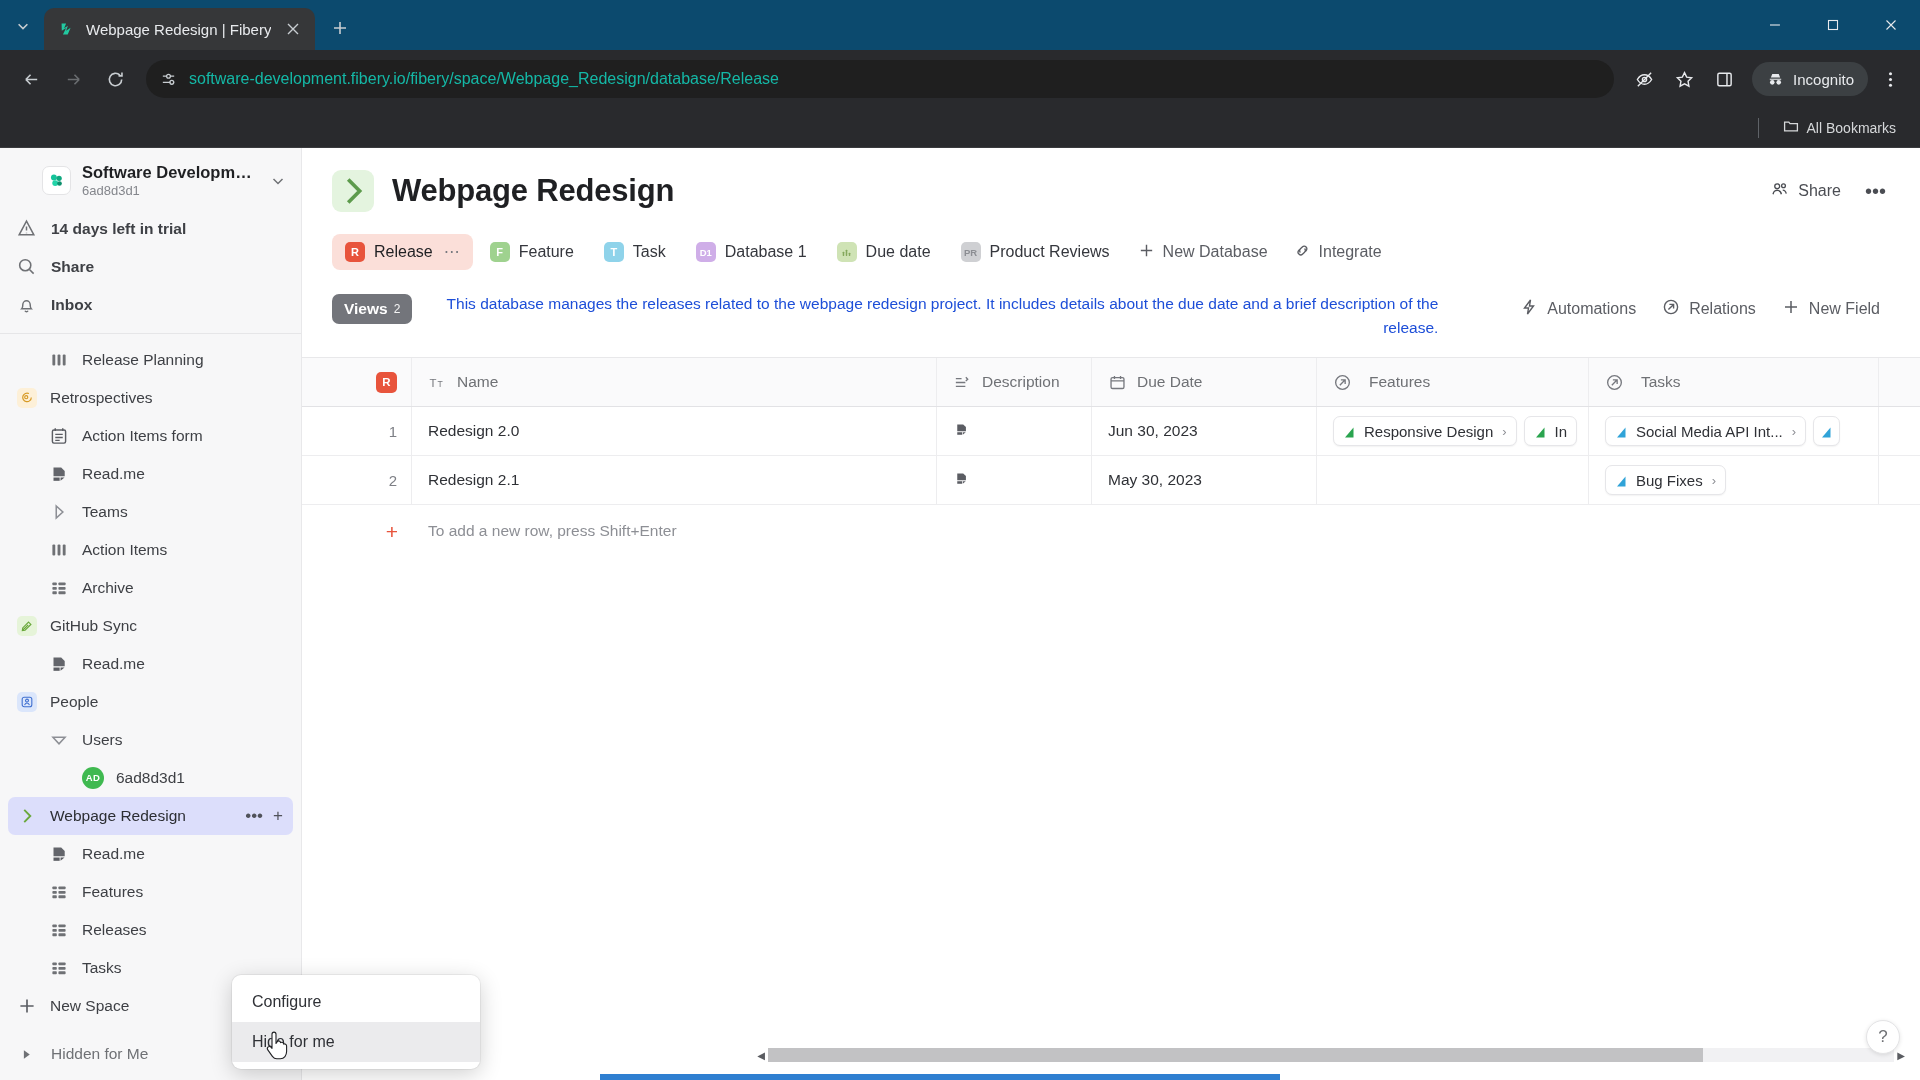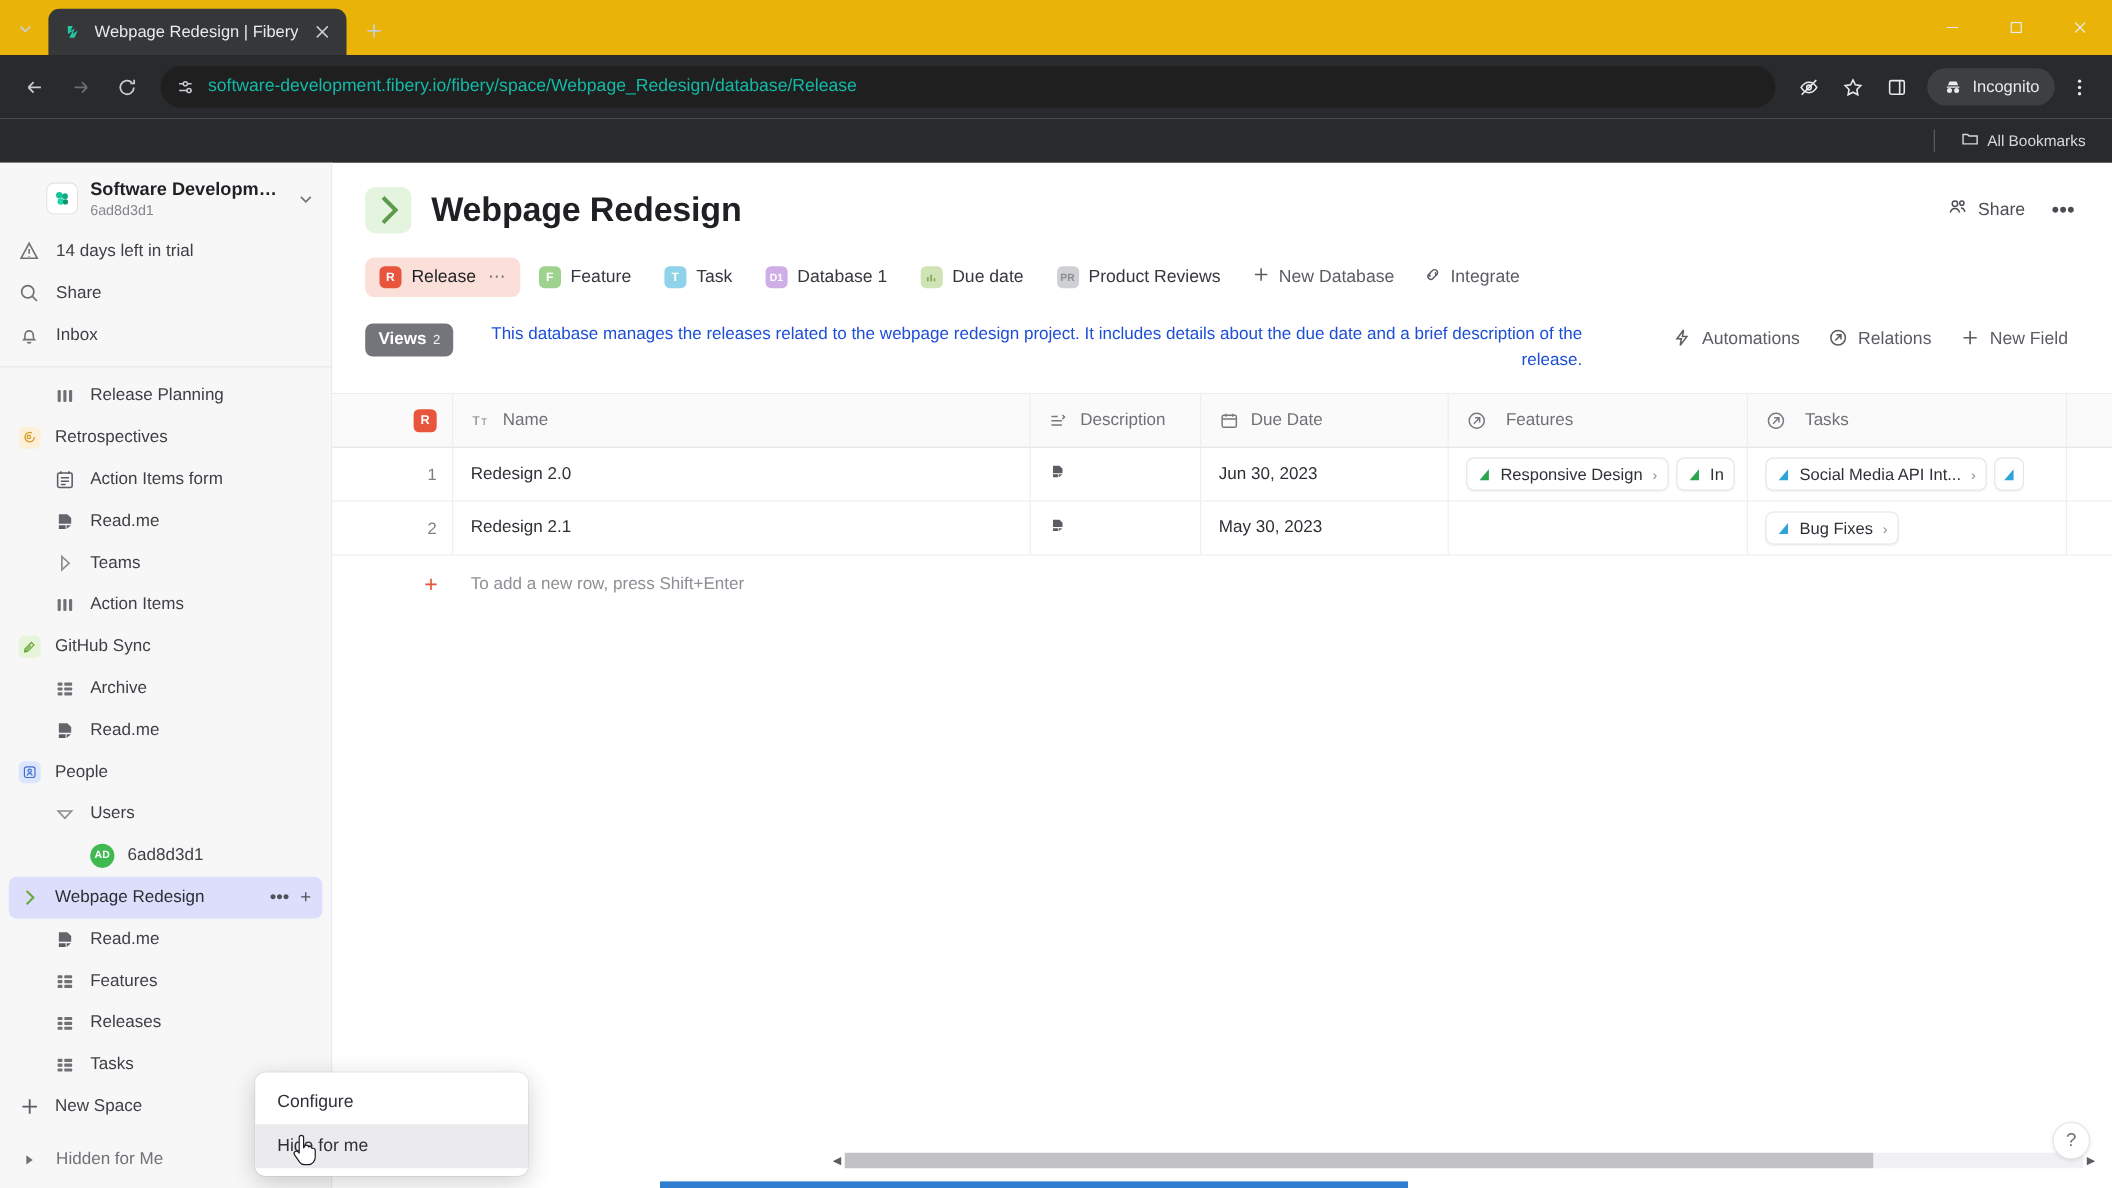--- a/index.html
+++ b/index.html
@@ -7,21 +7,21 @@
     width: 1920px; height: 1080px;
     overflow: hidden;
     font-family: "Liberation Sans", sans-serif;
     background: #ffffff;
   }
 
   
   .browser { width: 1920px; height: 1080px; display: flex; flex-direction: column; }
 
   .tabstrip {
-    height: 50px; background: #eab308;
+    height: 50px; background: #0c4a6e;
     display: flex; align-items: flex-end; padding-left: 6px;
     position: relative; flex: 0 0 50px;
   }
   .tab-list-btn {
     width: 34px; height: 34px; margin-bottom: 7px; margin-right: 4px;
     display: flex; align-items: center; justify-content: center;
     color: #c8cdd1; border-radius: 6px;
   }
   .tab-list-btn svg { width: 14px; height: 14px; }
   .tab {
@@ -120,21 +120,21 @@
   .ws-meta { flex: 1; min-width: 0; }
   .ws-name {
     font-size: 16.5px; font-weight: bold; color: #1f2023; line-height: 1.25;
     white-space: nowrap; overflow: hidden; text-overflow: ellipsis;
   }
   .ws-sub { font-size: 13px; color: #84868c; line-height: 1.3; }
   .ws-chevron { color: #6f7175; width: 18px; height: 18px; flex: 0 0 18px; }
 
   .nav-row {
     display: flex; align-items: center; gap: 14px; padding: 0 16px;
-    height: 38px; color: #3e4045; font-size: 15.5px; cursor: default;
+    height: 38px; color: #3e4045; font-size: 15.5px; cursor: default; font-weight: bold;
   }
   .nav-row .ico { width: 21px; height: 21px; flex: 0 0 21px; color: #6f7175;
                   display: flex; align-items: center; justify-content: center; }
   .nav-divider { height: 1px; background: #e6e6e8; margin: 9px 0 7px; }
 
   .tree { flex: 1; overflow: hidden; padding-bottom: 4px; }
   .tree-row {
     display: flex; align-items: center; height: 38px; font-size: 15.5px;
     color: #3e4045; padding-right: 10px; position: relative; cursor: default;
   }
@@ -545,43 +545,43 @@
           <span class="t-ico">
             <svg viewBox="0 0 20 20" fill="#6f7175">
                 <rect x="4" y="5" width="2.6" height="10" rx="1"></rect>
                 <rect x="8.7" y="5" width="2.6" height="10" rx="1"></rect>
                 <rect x="13.4" y="5" width="2.6" height="10" rx="1"></rect>
               </svg>
           </span>
           <span class="t-label">Action Items</span>
         </div>
 
-        <div class="tree-row lvl0">
-          <span class="t-ico">
-            <span class="icon-sq" style="background:#e6f4d9;">
-              <svg viewBox="0 0 18 18" fill="none" stroke="#6aa83c" stroke-width="1.5" width="14" height="14">
-                <path d="M3.5 14.5l7-7M11 4l3 3-7.5 7.5-3.5.5.5-3.5z"></path>
-              </svg>
-            </span>
-          </span>
-          <span class="t-label">GitHub Sync</span>
-        </div>
-
         <div class="tree-row lvl1">
           <span class="t-ico">
             <svg viewBox="0 0 20 20" fill="#6f7175">
                 <rect x="4" y="5" width="4" height="2.6" rx=".7"></rect>
                 <rect x="9.5" y="5" width="6.5" height="2.6" rx=".7"></rect>
                 <rect x="4" y="9" width="4" height="2.6" rx=".7"></rect>
                 <rect x="9.5" y="9" width="6.5" height="2.6" rx=".7"></rect>
                 <rect x="4" y="13" width="4" height="2.6" rx=".7"></rect>
                 <rect x="9.5" y="13" width="6.5" height="2.6" rx=".7"></rect>
               </svg>
           </span>
           <span class="t-label">Archive</span>
+        </div>
+
+        <div class="tree-row lvl0">
+          <span class="t-ico">
+            <span class="icon-sq" style="background:#e6f4d9;">
+              <svg viewBox="0 0 18 18" fill="none" stroke="#6aa83c" stroke-width="1.5" width="14" height="14">
+                <path d="M3.5 14.5l7-7M11 4l3 3-7.5 7.5-3.5.5.5-3.5z"></path>
+              </svg>
+            </span>
+          </span>
+          <span class="t-label">GitHub Sync</span>
         </div>
 
         <div class="tree-row lvl1">
           <span class="t-ico">
             <svg viewBox="0 0 20 20" fill="#5b5d63">
                 <path d="M5 4h7l3.2 3.2V12H5z" opacity=".95"></path>
                 <path d="M5 13.2h5.6v3H5z"></path>
                 <path d="M11.4 13.2h3.6l-3.6 3z"></path>
               </svg>
           </span>

